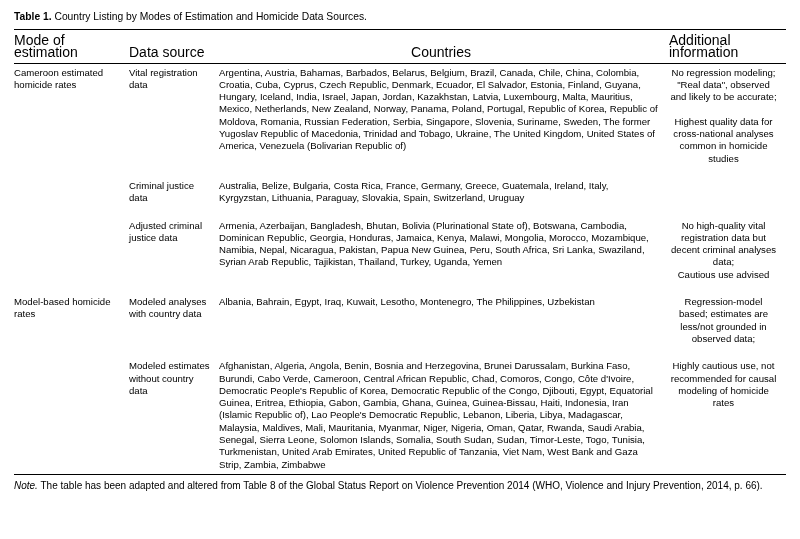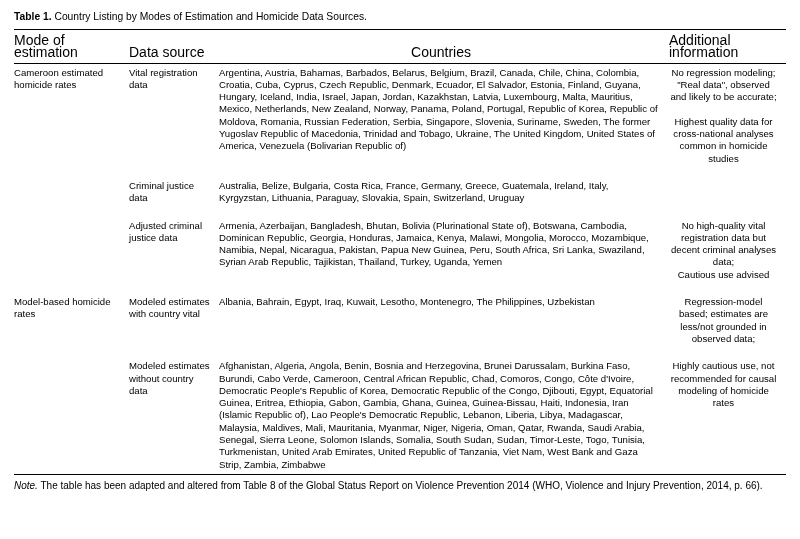--- a/index.html
+++ b/index.html
@@ -150,21 +150,21 @@
         <td>Adjusted criminal justice data</td>
         <td>Armenia, Azerbaijan, Bangladesh, Bhutan, Bolivia (Plurinational State of), Botswana, Cambodia, Dominican Republic, Georgia, Honduras, Jamaica, Kenya, Malawi, Mongolia, Morocco, Mozambique, Namibia, Nepal, Nicaragua, Pakistan, Papua New Guinea, Peru, South Africa, Sri Lanka, Swaziland, Syrian Arab Republic, Tajikistan, Thailand, Turkey, Uganda, Yemen</td>
         <td class="cell-extra" style="white-space:pre-line">No high-quality vital registration data but decent criminal analyses data;
 Cautious use advised</td>
       </tr>
       <tr class="spacer-row">
           <td colspan="4"></td>
         </tr>
       <tr>
         <td>Model-based homicide rates</td>
-        <td>Modeled estimates with country vital</td>
+        <td>Modeled analyses with country data</td>
         <td>Albania, Bahrain, Egypt, Iraq, Kuwait, Lesotho, Montenegro, The Philippines, Uzbekistan</td>
         <td class="cell-extra" style="white-space:pre-line">Regression-model based; estimates are less/not grounded in observed data;</td>
       </tr>
       <tr class="spacer-row">
           <td colspan="4"></td>
         </tr>
       <tr>
         <td></td>
         <td>Modeled estimates without country data</td>
         <td>Afghanistan, Algeria, Angola, Benin, Bosnia and Herzegovina, Brunei Darussalam, Burkina Faso, Burundi, Cabo Verde, Cameroon, Central African Republic, Chad, Comoros, Congo, Côte d'Ivoire, Democratic People's Republic of Korea, Democratic Republic of the Congo, Djibouti, Egypt, Equatorial Guinea, Eritrea, Ethiopia, Gabon, Gambia, Ghana, Guinea, Guinea-Bissau, Haiti, Indonesia, Iran (Islamic Republic of), Lao People's Democratic Republic, Lebanon, Liberia, Libya, Madagascar, Malaysia, Maldives, Mali, Mauritania, Myanmar, Niger, Nigeria, Oman, Qatar, Rwanda, Saudi Arabia, Senegal, Sierra Leone, Solomon Islands, Somalia, South Sudan, Sudan, Timor-Leste, Togo, Tunisia, Turkmenistan, United Arab Emirates, United Republic of Tanzania, Viet Nam, West Bank and Gaza Strip, Zambia, Zimbabwe</td>

